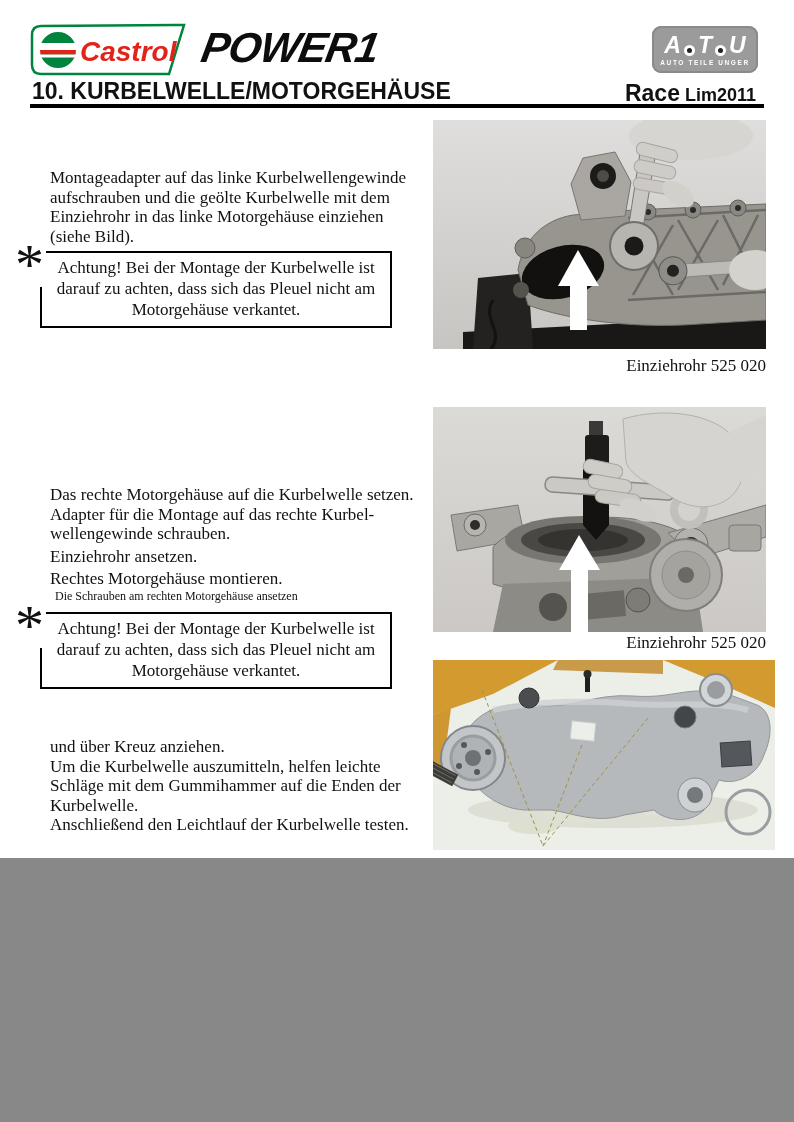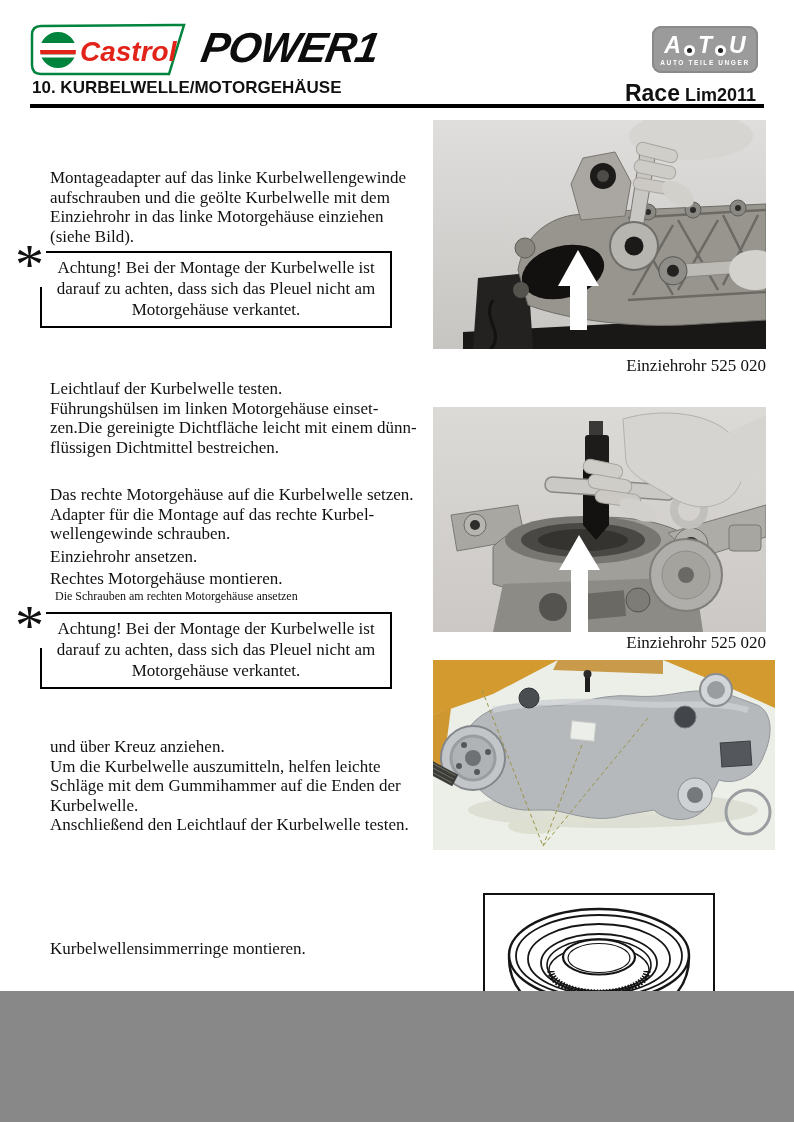--- a/index.html
+++ b/index.html
@@ -1,36 +1,36 @@
 <!DOCTYPE html>
 <html><head>
 <meta charset="utf-8">
 <style>
   html,body{margin:0;padding:0;background:#888;}
-  .page{position:relative;width:794px;height:991px;background:#fff;margin:0 auto;
+  .page{position:relative;width:794px;height:858px;background:#fff;margin:0 auto;
         font-family:"Liberation Serif", serif;color:#111;overflow:hidden;}
   
   .castrol-logo{position:absolute;left:28px;top:22px;width:168px;height:56px;}
   .power1{position:absolute;left:202px;top:24px;font-family:"Liberation Sans",sans-serif;
           font-style:italic;font-weight:900;font-size:42px;line-height:48px;color:#0d0d0d;
           transform:skewX(-10deg);letter-spacing:-1px;}
   .atu-logo{position:absolute;left:652px;top:26px;width:106px;height:47px;background:#9b9b9b;
             border-radius:9px;display:flex;flex-direction:column;align-items:center;justify-content:center;
             box-shadow:inset 0 0 0 2px #8a8a8a;}
   .atu-row{display:flex;align-items:flex-end;gap:3px;line-height:1;}
   .atu-letter{font-family:"Liberation Sans",sans-serif;font-weight:900;font-style:italic;
               font-size:23px;color:#fff;}
   .atu-wheel{width:11px;height:11px;border-radius:50%;background:#fff;margin-bottom:1px;
              display:inline-block;position:relative;}
   .atu-wheel::after{content:"";position:absolute;left:3px;top:3px;width:5px;height:5px;
              border-radius:50%;background:#222;}
   .atu-sub{font-family:"Liberation Sans",sans-serif;font-weight:700;font-size:6.5px;
            letter-spacing:1.6px;color:#fff;margin-top:2px;white-space:nowrap;}
   .page-title{position:absolute;left:32px;top:78px;font-family:"Liberation Sans",sans-serif;
-              font-weight:800;font-size:17px;letter-spacing:0;white-space:nowrap;}
+              font-weight:800;font-size:23px;letter-spacing:0;white-space:nowrap;}
   .edition{position:absolute;right:38px;top:80px;font-family:"Liberation Sans",sans-serif;
            font-weight:800;white-space:nowrap;}
   .edition .big{font-size:23px;}
   .edition .small{font-size:18px;margin-left:5px;}
   .title-rule{position:absolute;left:30px;right:30px;top:104px;height:3.5px;background:#000;}
   
   .tblock{position:absolute;left:50px;width:390px;font-size:17px;line-height:19.5px;margin-top:48px;}
   .tblock div{white-space:nowrap;}
   .warnbox{position:absolute;left:40px;width:348px;border:2px solid #000;background:#fff;
            padding:4px 0 6px 0;text-align:center;font-size:17px;line-height:21px;}
@@ -99,26 +99,20 @@
     <div>(siehe Bild).</div>
   </div>
 
   <div class="warnbox" style="top:251px;">
     <span class="asterisk">*</span>
     <div class="wline">Achtung! Bei der Montage der Kurbelwelle ist</div>
     <div class="wline">darauf zu achten, dass sich das Pleuel nicht am</div>
     <div class="wline">Motorgehäuse verkantet.</div>
   </div>
 
-  <div class="tblock" style="top:331px;">
-    <div>Leichtlauf der Kurbelwelle testen.</div>
-    <div>Führungshülsen im linken Motorgehäuse einset-</div>
-    <div>zen.Die gereinigte Dichtfläche leicht mit einem dünn-</div>
-    <div>flüssigen Dichtmittel bestreichen.</div>
-  </div>
 
   <div class="tblock" style="top:437px;">
     <div>Das rechte Motorgehäuse auf die Kurbelwelle setzen.</div>
     <div>Adapter für die Montage auf das rechte Kurbel-</div>
     <div>wellengewinde schrauben.</div>
   </div>
   <div class="tblock" style="top:499px;">
     <div>Einziehrohr ansetzen.</div>
   </div>
   <div class="tblock" style="top:521px;">

